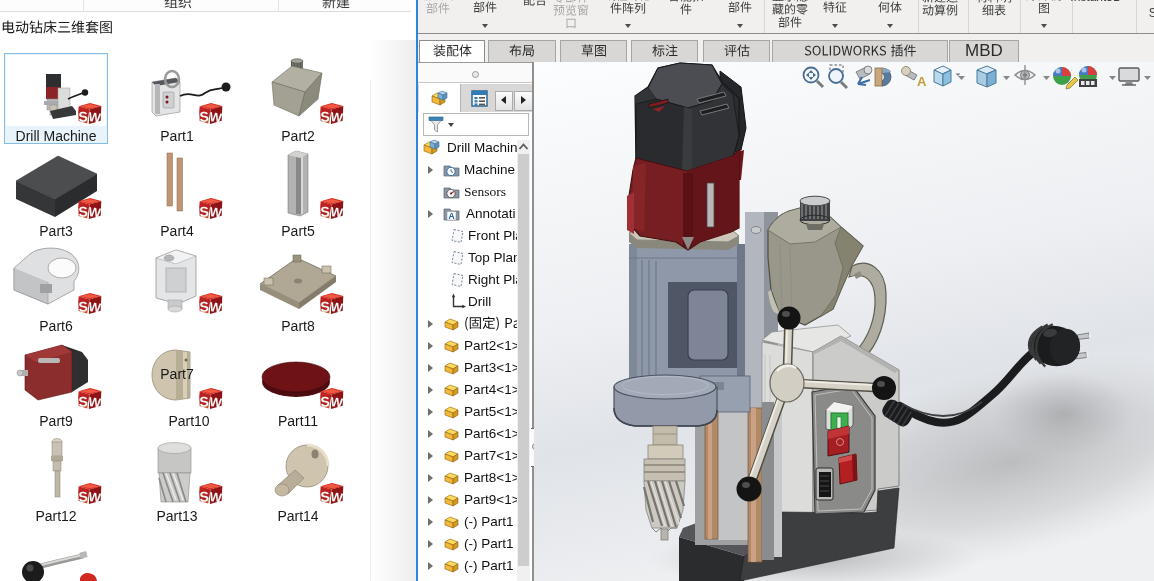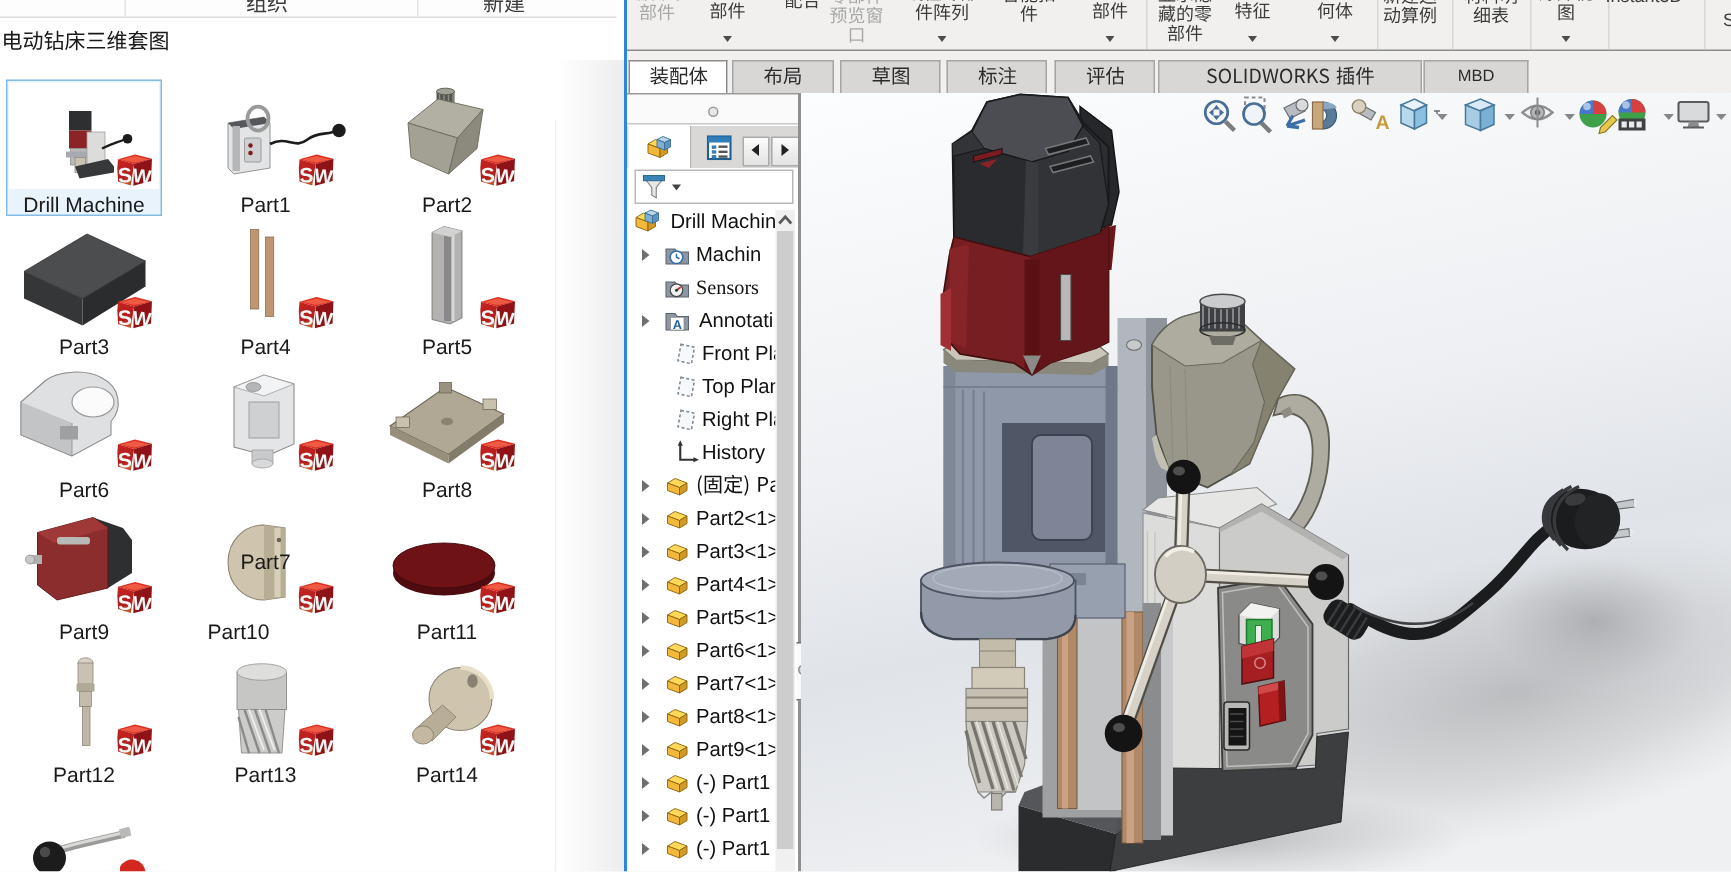--- a/index.html
+++ b/index.html
@@ -18,21 +18,21 @@
 .sel-box { position:absolute; left:4px; top:13px; width:104px; height:91px; background:#e8f3fc; border:1px solid #84bce4; }
 .sel-inner { position:absolute; left:6px; top:15px; width:100px; height:71px; background:#fff; }
 
 
 #sw { left:416px; top:0; width:738px; height:581px; background:#f0f0f0; }
 #ribbon { left:416px; top:0; width:738px; height:34px; background:#f1f0ef; border-bottom:1px solid #8c8c8c; overflow:hidden; }
 .rtxt { position:absolute; font-size:12px; color:#3c3c3c; text-align:center; line-height:13px; white-space:pre; }
 .rarr { position:absolute; width:0; height:0; border-left:3.5px solid transparent; border-right:3.5px solid transparent; border-top:4px solid #4c4c4c; }
 .rsep { position:absolute; top:0; width:1px; height:33px; background:#d8d7d6; }
 #tabrow { left:416px; top:35px; width:738px; height:27px; background:#f1f0ef; }
-.tab { position:absolute; top:5px; height:36px; font-size:11px; color:#2b2b2b; text-align:center; line-height:20px; background:#d8d7d6; border:1px solid #a5a5a5; border-bottom:none; }
+.tab { position:absolute; top:5px; height:36px; font-size:17px; color:#2b2b2b; text-align:center; line-height:20px; background:#d8d7d6; border:1px solid #a5a5a5; border-bottom:none; }
 .tab.active { background:#fff; border-color:#8c8c8c; }
 
 
 #tree { left:418px; top:62px; width:116px; height:519px; background:#fff; }
 #tree-top { position:absolute; left:0; top:0; width:116px; height:21px; background:#fafafa; border-top:1px solid #9a9a9a; border-bottom:1px solid #c8c8c8; }
 #tree-tabs { position:absolute; left:0; top:22px; width:116px; height:28px; background:#d9d8d7; }
 #tree-filter { position:absolute; left:0; top:50px; width:116px; height:26px; background:#fff; }
 #tree-rows { position:absolute; left:0; top:0; width:99px; height:519px; overflow:hidden; }
 .trow { position:absolute; left:0; width:103px; height:22px; }
 .trow .tarrow { position:absolute; left:10px; top:7px; width:0; height:0; border-top:4px solid transparent; border-bottom:4px solid transparent; border-left:5px solid #6f6f6f; }
@@ -237,21 +237,21 @@
 <div class="cell-label" style="left:-4px; top:128px;">Drill Machine</div>
 <div class="cell-label" style="left:117px; top:128px;">Part1</div>
 <div class="cell-label" style="left:238px; top:128px;">Part2</div>
 <div class="cell-label" style="left:-4px; top:223px;">Part3</div>
 <div class="cell-label" style="left:117px; top:223px;">Part4</div>
 <div class="cell-label" style="left:238px; top:223px;">Part5</div>
 <div class="cell-label" style="left:-4px; top:318px;">Part6</div>
 <div class="cell-label" style="left:117px; top:318px;margin-top:48px;">Part7</div>
 <div class="cell-label" style="left:238px; top:318px;">Part8</div>
 <div class="cell-label" style="left:-4px; top:413px;">Part9</div>
-<div class="cell-label" style="left:99px; top:413px;text-align:center;">Part10</div>
+<div class="cell-label" style="left:129px; top:413px;text-align:center;">Part10</div>
 <div class="cell-label" style="left:238px; top:413px;">Part11</div>
 <div class="cell-label" style="left:-4px; top:508px;">Part12</div>
 <div class="cell-label" style="left:117px; top:508px;">Part13</div>
 <div class="cell-label" style="left:238px; top:508px;">Part14</div>
 </div>
 
 <div class="abs" style="left:371px; top:40px; width:45px; height:541px; background:linear-gradient(to right,#ffffff,#ededed);"></div>
 
 <div class="abs" id="sw"></div>
 
@@ -442,21 +442,21 @@
           </svg></span>
         <span class="tlabel" style="left:29px;">Drill Machin</span>
       </div>
 <div class="trow" style="top:97px;">
         <span class="tarrow"></span>
         <span class="ticon" style="left:25px;"><svg width="18" height="18" viewBox="0 0 18 18">
             <path d="M1,5 L7,5 L8.5,7 L16,7 L16,15 L1,15 Z" fill="#8d96a3" stroke="#5a636f" stroke-width="0.7"></path>
             <circle cx="8" cy="10.5" r="4.2" fill="#fff" stroke="#2f6ea6" stroke-width="1"></circle>
             <path d="M8,8.2 L8,10.5 L10,11.5" stroke="#2f6ea6" stroke-width="1" fill="none"></path>
           </svg></span>
-        <span class="tlabel" style="left:46px;">Machin</span>
+        <span class="tlabel" style="left:46px;">Machine</span>
       </div>
 <div class="trow" style="top:119px;font-family:Liberation Serif, serif;">
         <span class="ticon" style="left:25px;"><svg width="18" height="18" viewBox="0 0 18 18">
             <path d="M1,5 L7,5 L8.5,7 L16,7 L16,15 L1,15 Z" fill="#8d96a3" stroke="#5a636f" stroke-width="0.7"></path>
             <circle cx="8" cy="10.5" r="4.2" fill="#f2f2f2" stroke="#444" stroke-width="0.8"></circle>
             <path d="M8,10.5 L10.8,8.4" stroke="#c22" stroke-width="1.2"></path>
             <circle cx="8" cy="10.5" r="1" fill="#333"></circle>
           </svg></span>
         <span class="tlabel" style="left:46px;">Sensors</span>
       </div>
@@ -486,21 +486,21 @@
             <polygon points="4,2.5 13,4.5 11,15.5 2,13.5" fill="#f6f8fa" stroke="#7b8694" stroke-width="1" stroke-dasharray="2,1.6"></polygon>
           </svg></span>
         <span class="tlabel" style="left:50px;">Right Pla</span>
       </div>
 <div class="trow" style="top:229px;">
         <span class="ticon" style="left:32px;"><svg width="16" height="18" viewBox="0 0 16 18">
             <path d="M3.5,3 L3.5,13.5 L14,13.5" stroke="#333" stroke-width="1.4" fill="none"></path>
             <polygon points="3.5,0.5 1.8,4.2 5.2,4.2" fill="#333"></polygon>
             <polygon points="16,13.5 12.3,11.8 12.3,15.2" fill="#333"></polygon>
           </svg></span>
-        <span class="tlabel" style="left:50px;">History</span>
+        <span class="tlabel" style="left:50px;">Drill</span>
       </div>
 <div class="trow" style="top:251px;">
         <span class="tarrow"></span>
         <span class="ticon" style="left:25px;"><svg width="18" height="18" viewBox="0 0 18 18">
             <polygon points="2,7 7,4 15,7 10,10" fill="#ffd957" stroke="#8a6210" stroke-width="0.6"></polygon>
             <polygon points="2,7 10,10 10,15 2,12" fill="#f3b73a" stroke="#8a6210" stroke-width="0.6"></polygon>
             <polygon points="10,10 15,7 15,12 10,15" fill="#d39a22" stroke="#8a6210" stroke-width="0.6"></polygon>
           </svg></span>
         <span class="tlabel" style="left:46px;">
           <svg width="56.3" height="16.9" viewBox="0 0 56.3 16.9" style="overflow:visible;display:block;">

